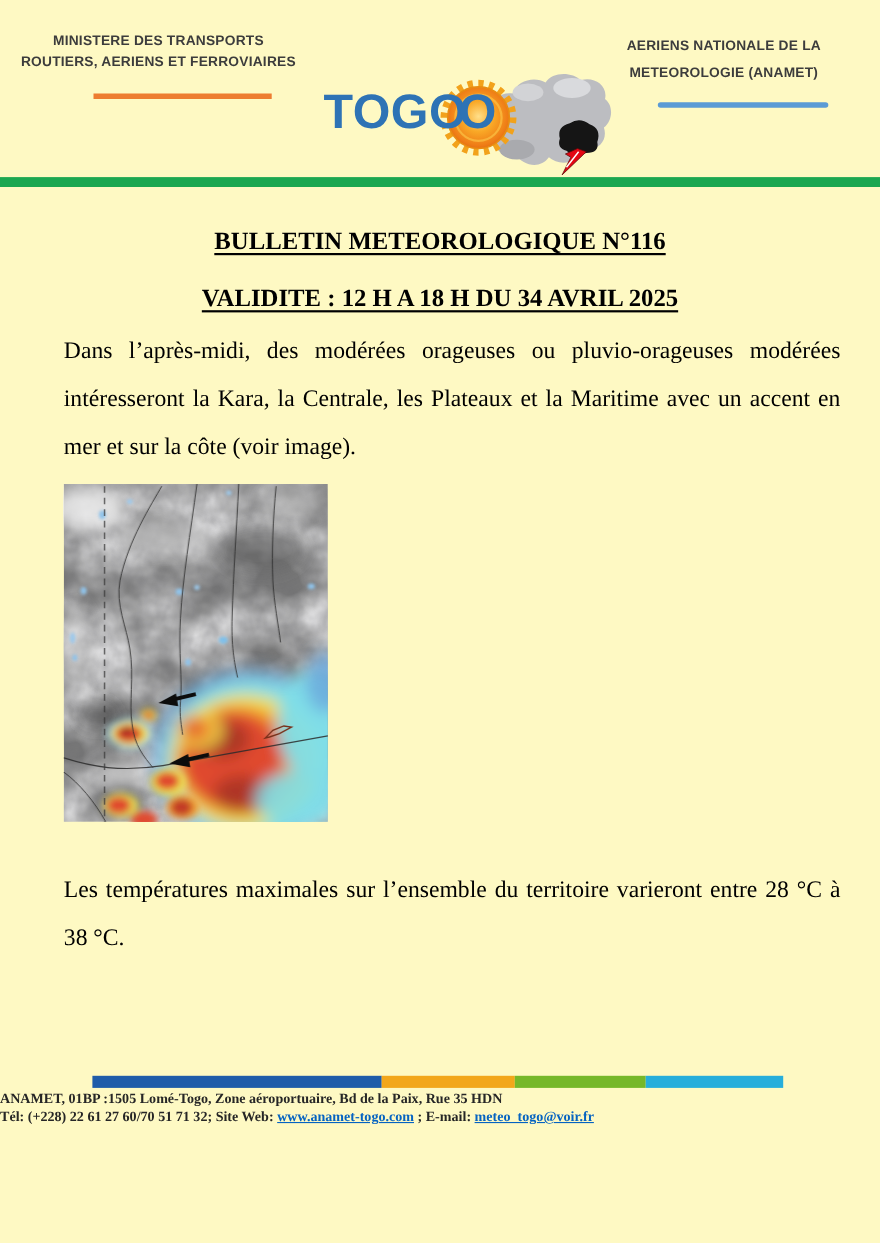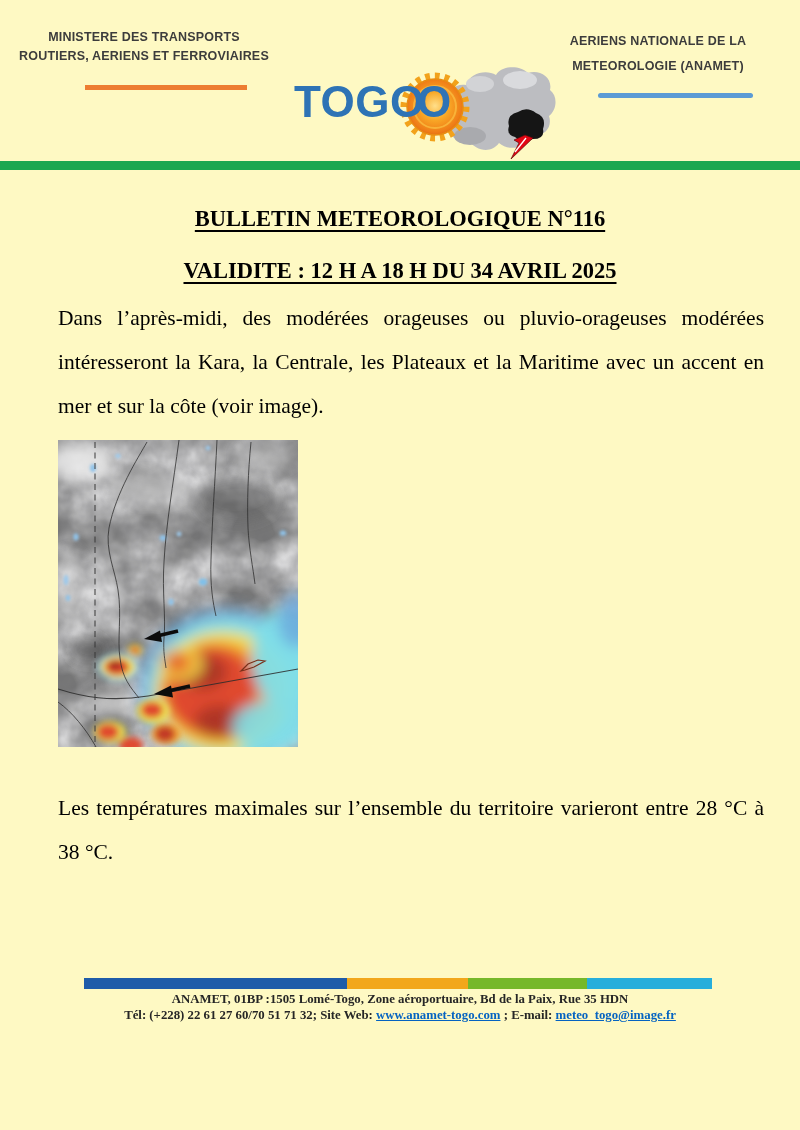--- a/index.html
+++ b/index.html
@@ -39,21 +39,21 @@
   .para{left:58px;width:706px;text-align:justify;font-size:21.5px;line-height:44px;color:#000;}
   .para1{top:296px;}
   .para2{top:786px;}
 
   .satimg{left:58px;top:440px;width:240px;height:307px;}
   .caption{left:60px;top:761px;font-size:13.5px;color:#111;letter-spacing:.2px;}
 
   
   .footer-bar{left:84px;top:978px;width:628px;height:11px;display:flex;}
   .footer-bar .seg{height:100%;}
-  .footer-text{left:0;top:991px;width:800px;text-align:center;font-weight:bold;
+  .footer-text{left:0;top:991px;width:800px;font-weight:bold;
     font-size:12.8px;line-height:16px;color:#262626;}
   .footer-text .lnk{color:#0563C1;text-decoration:underline;cursor:pointer;}
 </style>
 </head>
 <body>
 
 <div class="page">
 
   <div class="abs ministry">
     <div>MINISTERE DES TRANSPORTS</div>
@@ -213,17 +213,17 @@
 
   <div class="abs footer-bar">
     <div class="seg" style="width: 41.8%; background: rgb(31, 92, 169);"></div>
     <div class="seg" style="width: 19.4%; background: rgb(242, 167, 27);"></div>
     <div class="seg" style="width: 18.9%; background: rgb(118, 184, 42);"></div>
     <div class="seg" style="width: 19.9%; background: rgb(39, 174, 219);"></div>
   </div>
   <div class="abs footer-text">
     <div>ANAMET, 01BP :1505 Lomé-Togo, Zone aéroportuaire, Bd de la Paix, Rue 35 HDN</div>
     <div>
-      <span>Tél: (+228) 22 61 27 60/70 51 71 32; Site Web: </span><span class="lnk">www.anamet-togo.com</span><span> ; E-mail: </span><span class="lnk">meteo_togo@image.fr</span>
+      <span>Tél: (+228) 22 61 27 60/70 51 71 32; Site Web: </span><span class="lnk">www.anamet-togo.com</span><span> ; E-mail: </span><span class="lnk">meteo_togo@voir.fr</span>
     </div>
   </div>
 
 </div>
 
 </body></html>

